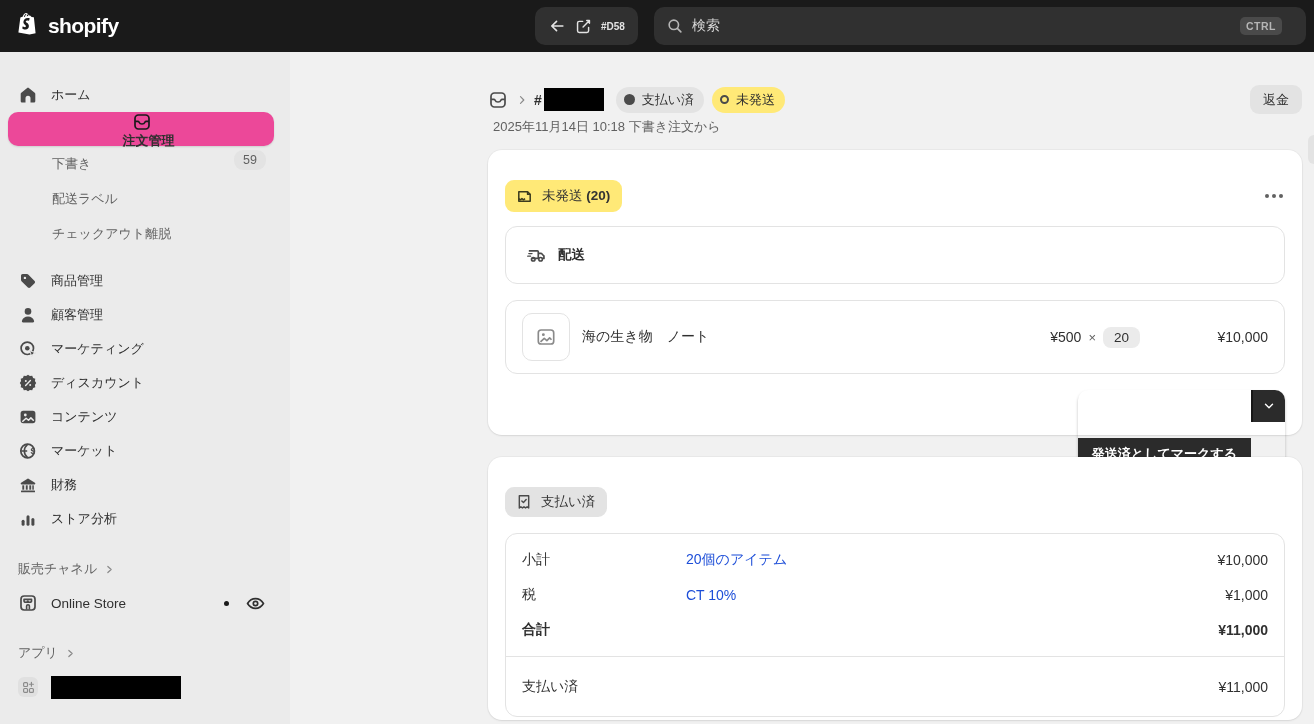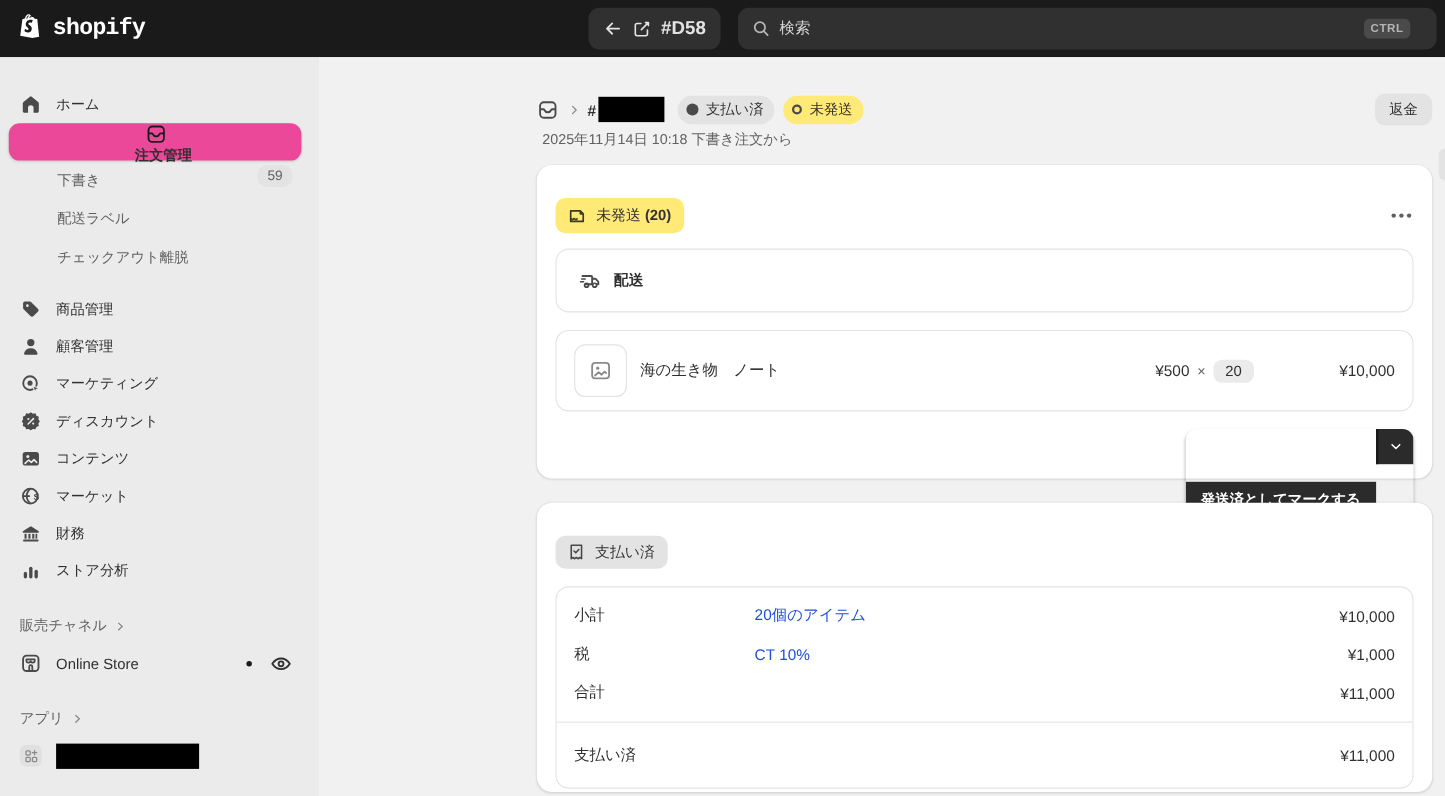--- a/index.html
+++ b/index.html
@@ -2,24 +2,24 @@
 <html><head>
 <meta charset="utf-8">
 <style>
   * { margin:0; padding:0; box-sizing:border-box; }
   html,body { width:1314px; height:724px; overflow:hidden; }
   body { font-family:"Liberation Sans","DejaVu Sans",sans-serif; background:#f1f1f1; color:#303030; }
   .app { position:relative; width:1314px; height:724px; }
 
   
   .topbar { position:absolute; top:0; left:0; width:100%; height:52px; background:#1a1a1a; display:flex; align-items:center; }
-  .logo { display:flex; align-items:center; gap:7px; margin-left:16px; width:519px; flex:none;font-family:Liberation Mono, monospace; }
+  .logo { display:flex; align-items:center; gap:7px; margin-left:16px; width:519px; flex:none; }
   .logo-word { color:#fff; font-size:21px; font-weight:700; letter-spacing:-0.6px; }
   .order-pill { flex:none; height:38px; background:#303030; border-radius:10px; display:flex; align-items:center; gap:9px; padding:0 13px; color:#fff; cursor:pointer; }
-  .order-pill .ref { font-size:17px; font-weight:700; color:#e3e3e3; }
+  .order-pill .ref { font-size:10px; font-weight:700; color:#e3e3e3; }
   .searchbar { flex:1; height:38px; background:#303030; border-radius:10px; margin:0 8px 0 16px; display:flex; align-items:center; padding:0 24px 0 12px; cursor:text; }
   .searchbar .ph { color:#d5d5d5; font-size:14px; margin-left:8px; flex:1; }
   .kbd { background:#4a4a4a; color:#b5b5b5; font-size:10.5px; font-weight:700; letter-spacing:0.5px; border-radius:5px; padding:4px 6px; line-height:1; }
 
   
   .sidebar { position:absolute; top:52px; left:0; width:290px; height:672px; background:#ebebeb; padding:26px 16px 0 8px; }
   .nav-item { height:34px; display:flex; align-items:center; padding:0 8px 0 10px; border-radius:10px; font-size:13px; font-weight:500; color:#303030; cursor:pointer; }
   .nav-item .ni-label { margin-left:13px; }
   .nav-item.active { background:#ec4899; font-weight:700; box-shadow:0 1px 2px rgba(0,0,0,.12);flex-direction:column; }
   .nav-item .count { margin-left:auto; background:#e3e3e3; color:#616161; font-size:12.5px; font-weight:500; border-radius:9px; padding:3px 9px; }
@@ -73,21 +73,21 @@
   .card-foot { margin-top:16px; display:flex; justify-content:flex-end; }
   .split-btn { display:flex; border-radius:10px; overflow:hidden; box-shadow:0 2px 3px rgba(0,0,0,.25); cursor:pointer; }
   .split-main { background:#2b2b2b; color:#fff; font-size:13px; font-weight:700; height:32px; display:flex; align-items:center; padding:0 14px; border:none; font-family:inherit; cursor:pointer;margin-top:48px; }
   .split-caret { background:#2b2b2b; width:34px; height:32px; display:flex; align-items:center; justify-content:center; border:none; border-left:2px solid #171717; cursor:pointer; }
 
   .pay-box { margin-top:16px; padding:8px 0 0; }
   .pay-row { height:35px; display:flex; align-items:center; padding:0 16px; font-size:14px; }
   .pay-label { width:164px; font-weight:500; }
   .pay-detail { flex:1; color:#1d4ed8; }
   .pay-amt { min-width:120px; text-align:right; }
-  .pay-row.bold .pay-label, .pay-row.bold .pay-amt { font-weight:400; }
+  .pay-row.bold .pay-label, .pay-row.bold .pay-amt { font-weight:700; }
   .pay-divider { border-top:1px solid #e3e3e3; margin-top:9px; }
   .paid-row { height:59px; display:flex; align-items:center; padding:0 16px; font-size:14px; }
   .paid-row .pay-label { flex:1; }
 
   svg { display:block; }
 </style>
 </head>
 <body>
 
 <div class="app">

